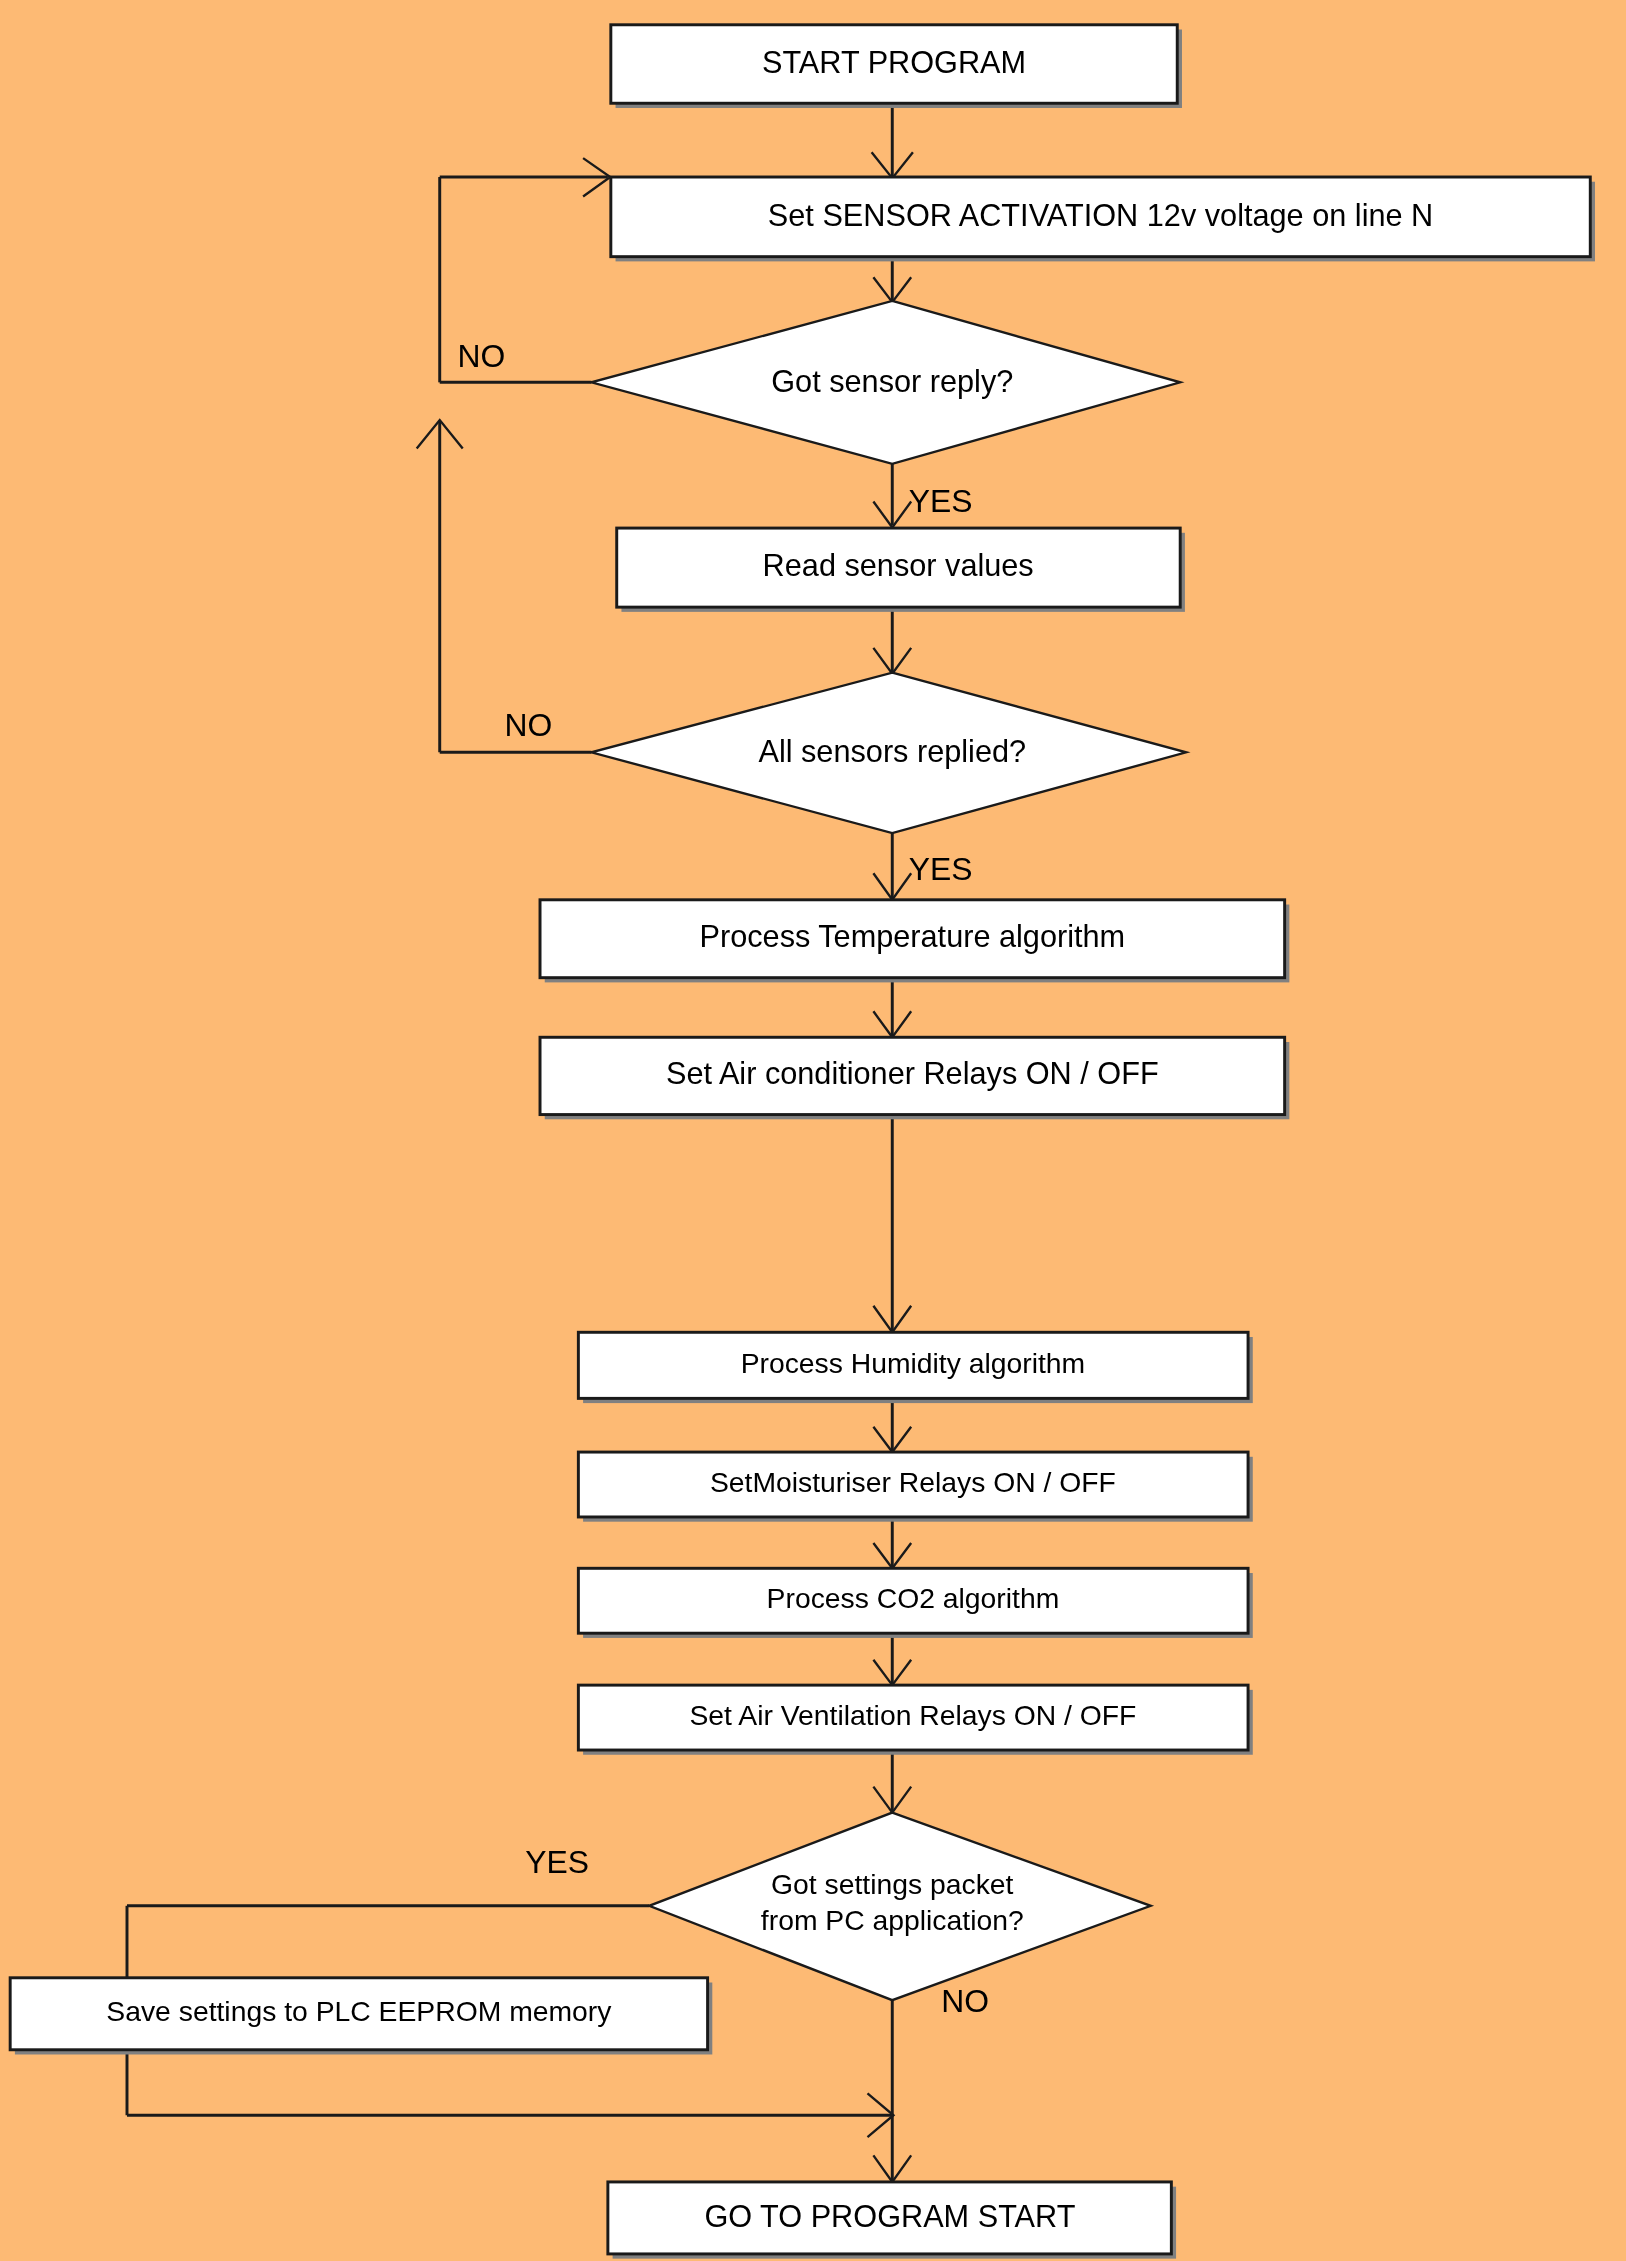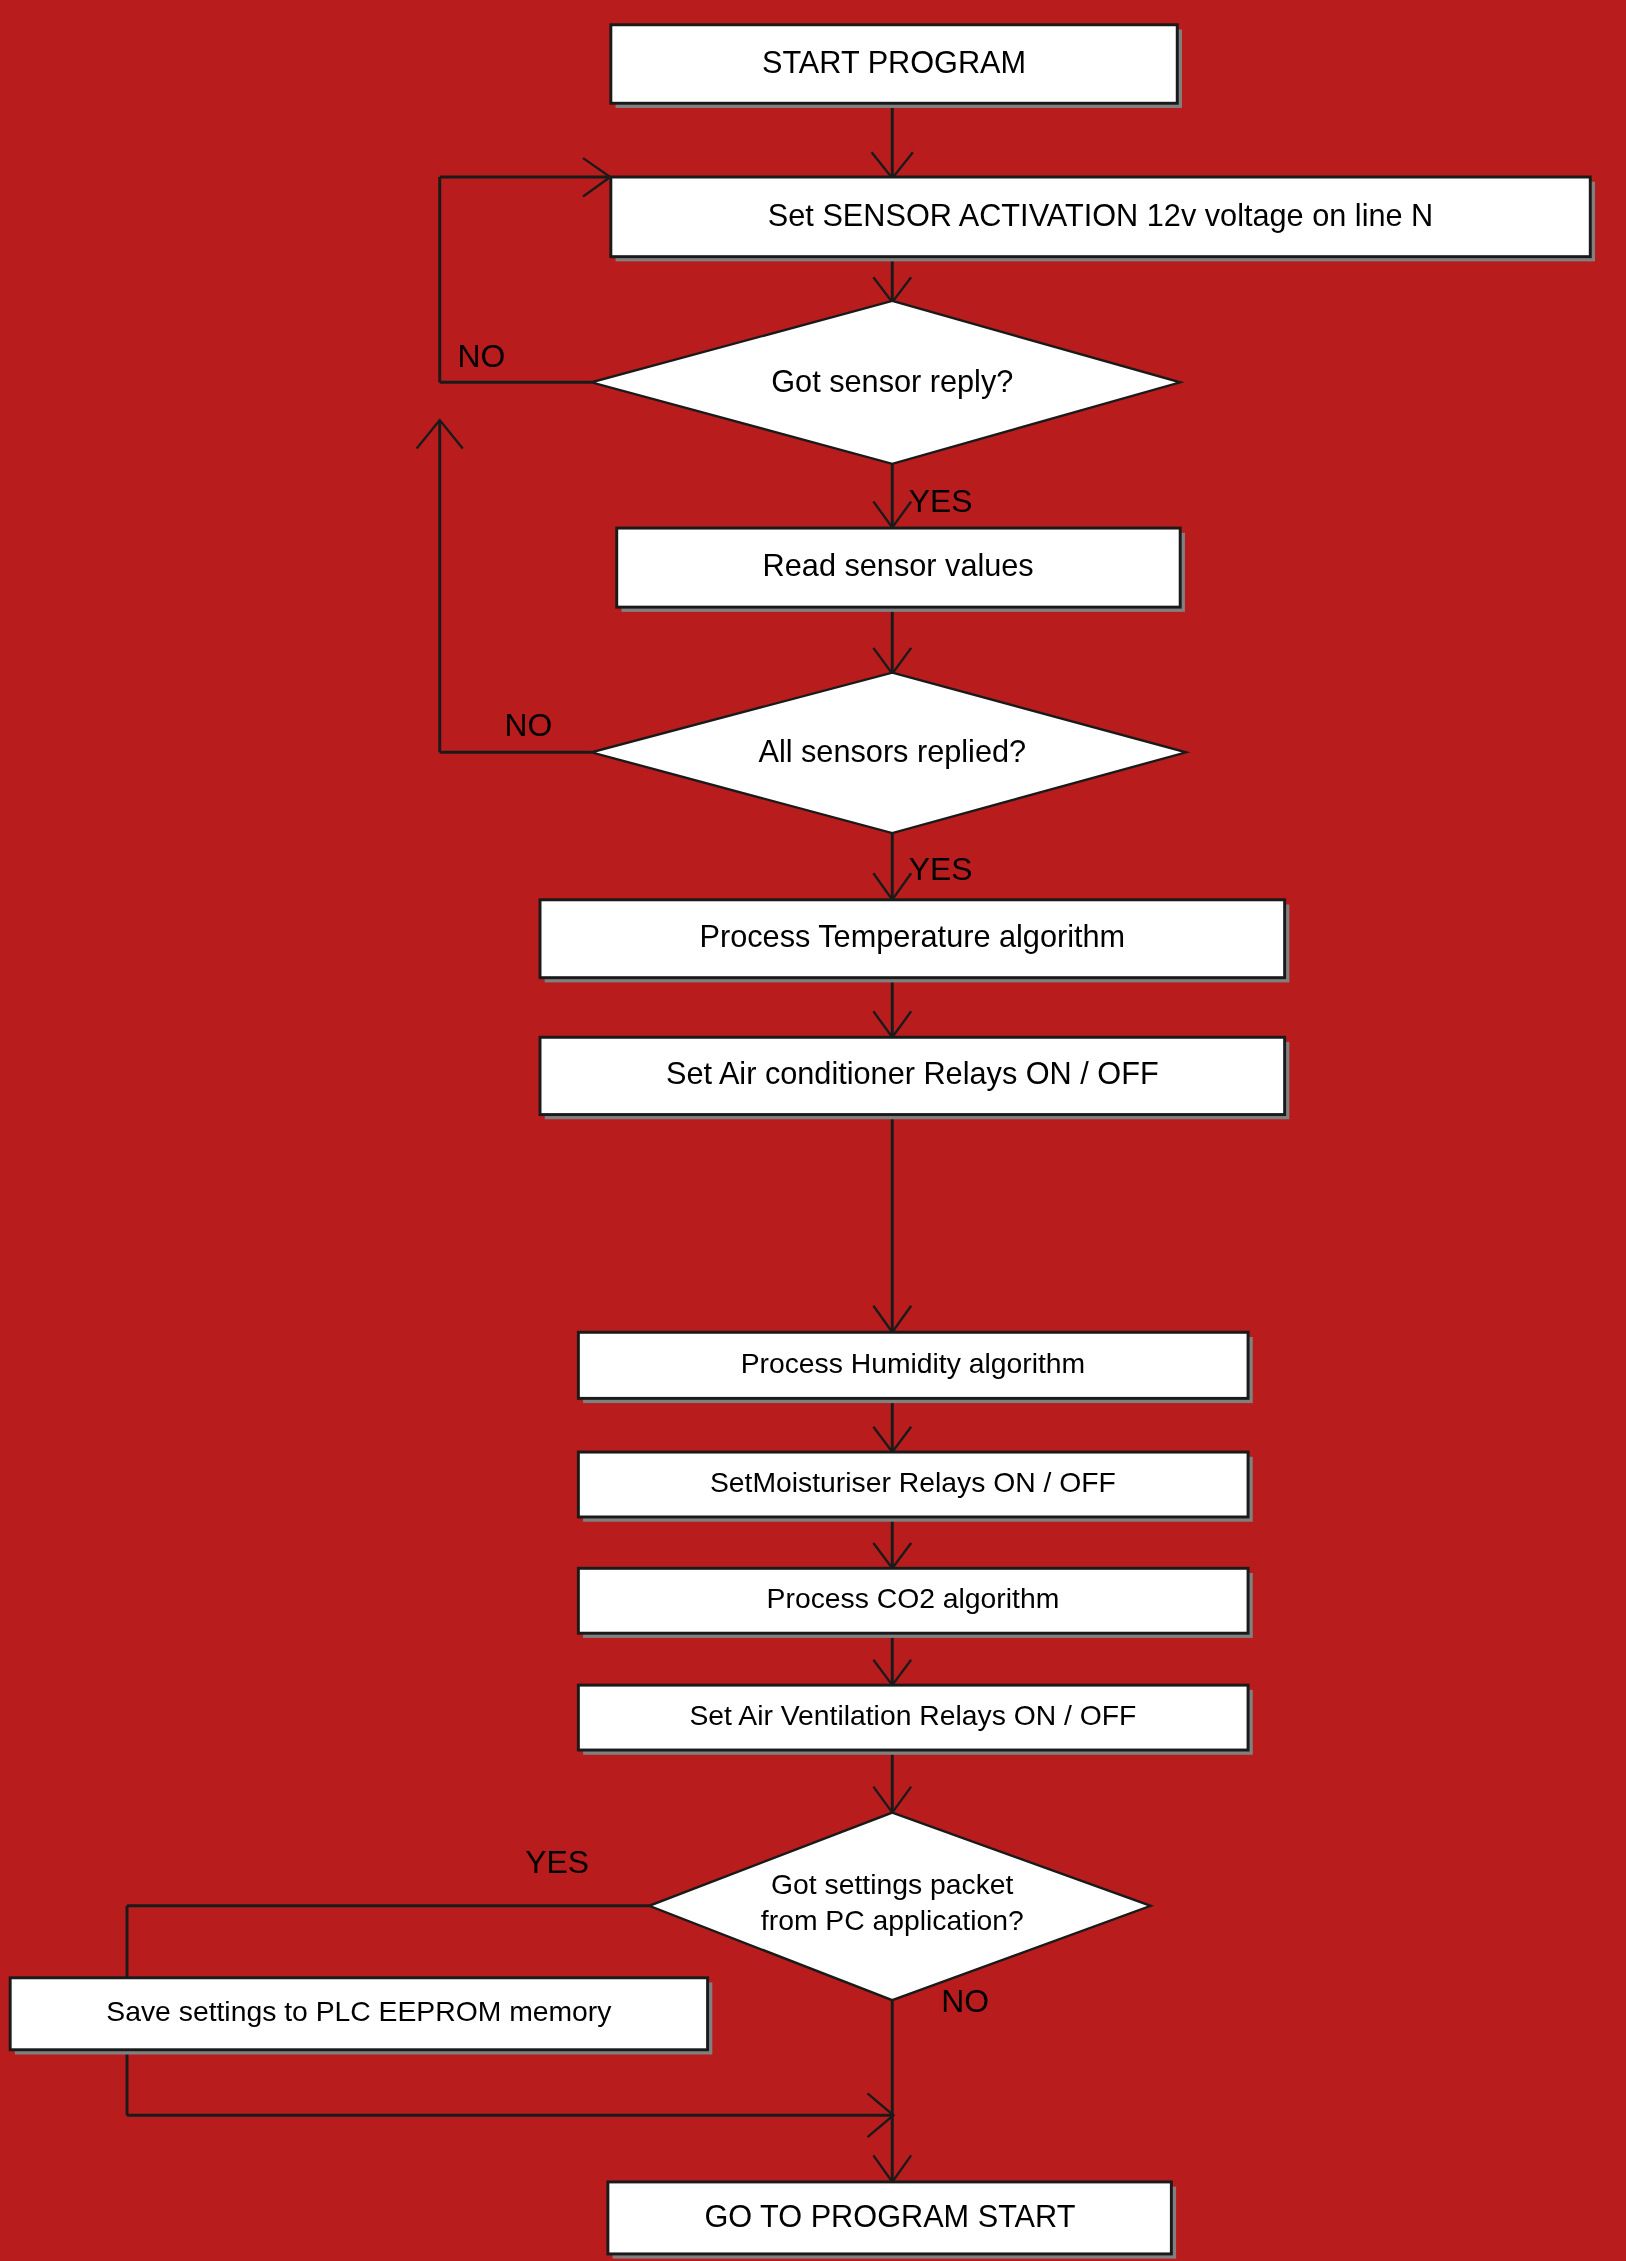--- a/index.html
+++ b/index.html
@@ -1,17 +1,17 @@
 <!DOCTYPE html>
 <html style="font-size:9.4px"><head>
 <meta charset="utf-8">
 <style>
   html,body{margin:0;padding:0;background:#ffffff;}
   body{font-family:"Liberation Sans", sans-serif;}
-  #stage{position:relative;width:1627px;height:2261px;background:#b91c1c;overflow:hidden;}
+  #stage{position:relative;width:1627px;height:2261px;background:#fdba74;overflow:hidden;}
   svg#flow{position:absolute;left:0;top:0;width:1627px;height:2261px;display:block;}
   .node-box{fill:#ffffff;stroke:#1a1a1a;stroke-width:5;}
   .node-box-shadow{fill:#808080;}
   .node-diamond{fill:#ffffff;stroke:#1a1a1a;stroke-width:4;}
   .conn{stroke:#1a1a1a;stroke-width:5;fill:none;}
   .arrowhead{stroke:#1a1a1a;stroke-width:4;fill:none;stroke-linecap:butt;}
   .node-text{font-family:"Liberation Sans", sans-serif;fill:#000000;font-size:52px;text-anchor:middle;dominant-baseline:middle;}
   .node-text-sm{font-family:"Liberation Sans", sans-serif;fill:#000000;font-size:48px;text-anchor:middle;dominant-baseline:middle;}
   .edge-label{font-family:"Liberation Sans", sans-serif;fill:#000000;font-size:54px;text-anchor:start;dominant-baseline:middle;}
 </style>

